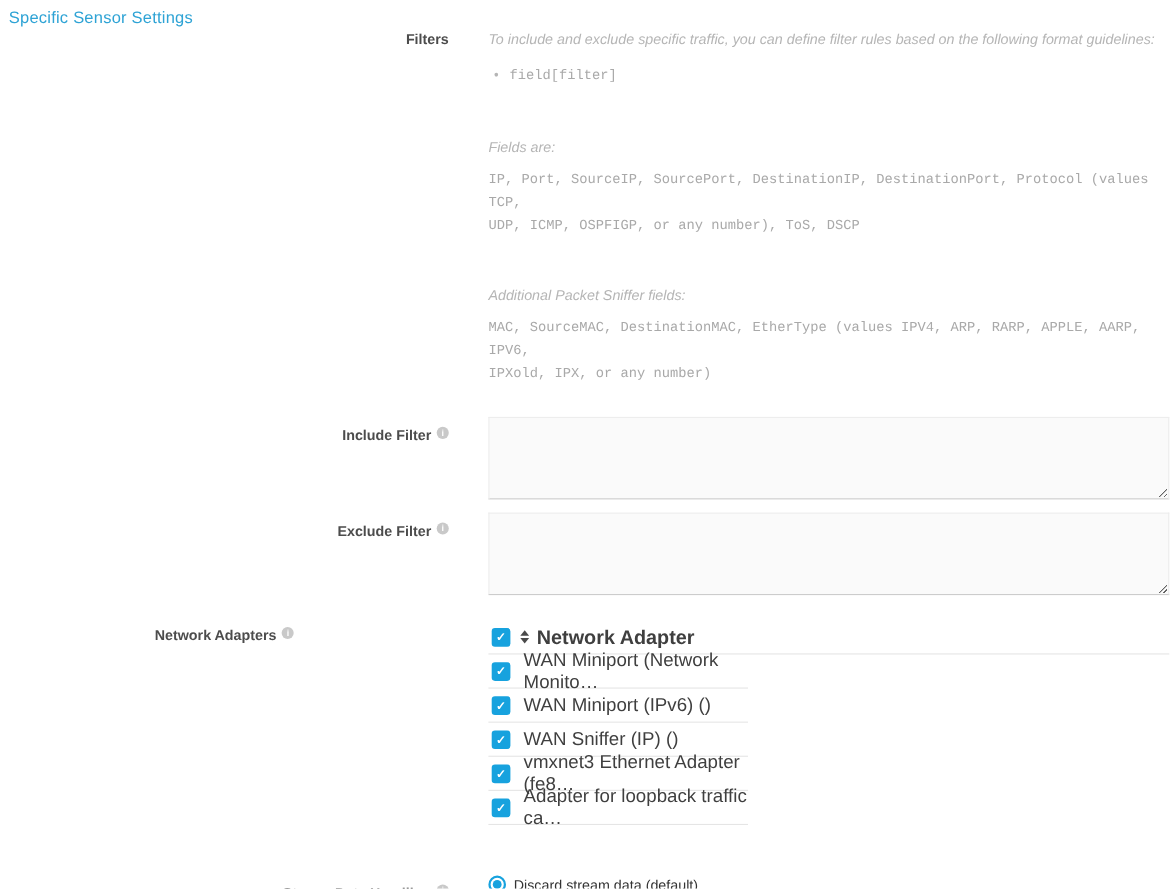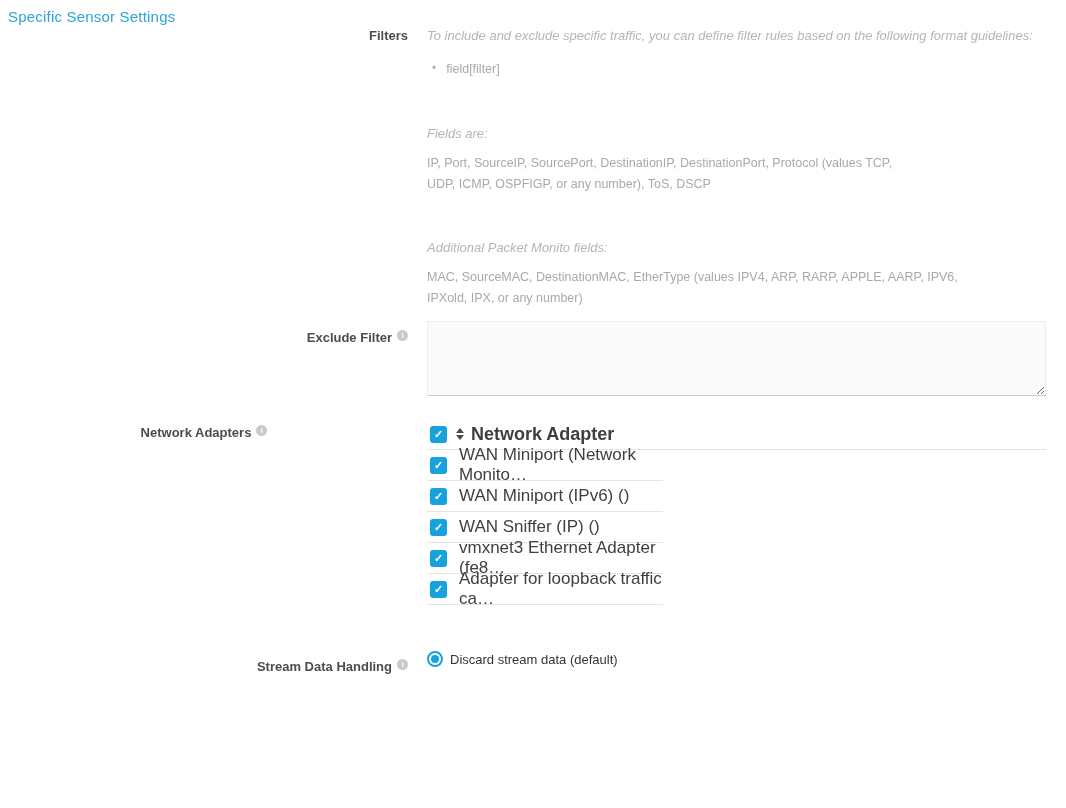--- a/index.html
+++ b/index.html
@@ -11,30 +11,30 @@
   .page-title {
     position:absolute; left:8px; top:8px;
     font-size:15px; font-weight:400; color:#2ea3d5; letter-spacing:.2px;
   }
   .form { padding-top:28px; }
   .form-row { display:flex; }
   .label-cell {
     flex:0 0 410px; text-align:right; padding-right:2px;
     font-size:13px; font-weight:bold; color:#4c4c4c; white-space:nowrap;
   }
-  .content-cell { flex:0 0 619px; margin-left:17px; }
+  .content-cell { flex:0 0 619px; margin-left:34px; }
   .info-icon {
     display:inline-flex; align-items:center; justify-content:center;
     width:11px; height:11px; border-radius:50%;
     background:#c9c9c9; color:#fff; font-size:8px; font-weight:bold;
     margin-left:5px; transform:translateY(-4px); font-style:normal;
   }
   
   .help-italic { font-size:13px; font-style:italic; color:#b5b5b5; line-height:15px; }
-  .mono { font-family:Liberation Sans, sans-serif; font-size:12.5px; color:#a9a9a9; line-height:21px; white-space:pre-line; }
+  .mono { font-family:Liberation Mono, monospace; font-size:12.5px; color:#a9a9a9; line-height:21px; white-space:pre-line; }
   .bullet-row { display:flex; align-items:flex-start; margin-top:16px; margin-left:5px; }
   .bullet-dot { color:#b5b5b5; font-size:12px; margin-right:10px; line-height:19px; }
   .fields-are { margin-top:46px; }
   .fields-list { margin-top:12px; }
   .additional-label { margin-top:45px; }
   .additional-list { margin-top:12px; }
   
   .filter-textarea {
     width:619px; height:75px; display:block;
     background:#fafafa; border:1px solid #ededed; border-bottom-color:#cccccc;
@@ -101,26 +101,34 @@
       <div class="label-cell">Filters</div>
       <div class="content-cell">
         <div class="help-italic">To include and exclude specific traffic, you can define filter rules based on the following format guidelines:</div>
         <div class="bullet-row">
           <span class="bullet-dot">•</span>
           <span class="mono">field[filter]</span>
         </div>
         <div class="help-italic fields-are">Fields are:</div>
         <div class="mono fields-list">IP, Port, SourceIP, SourcePort, DestinationIP, DestinationPort, Protocol (values TCP,
 UDP, ICMP, OSPFIGP, or any number), ToS, DSCP</div>
-        <div class="help-italic additional-label">Additional Packet Monito fields:</div>
+        <div class="help-italic additional-label">Additional Packet Sniffer fields:</div>
         <div class="mono additional-list">MAC, SourceMAC, DestinationMAC, EtherType (values IPV4, ARP, RARP, APPLE, AARP, IPV6,
 IPXold, IPX, or any number)</div>
       </div>
     </div>
 
+    <div class="form-row row-include">
+      <div class="label-cell">
+        <span>Include Filter</span><span class="info-icon">i</span>
+      </div>
+      <div class="content-cell">
+        <textarea class="filter-textarea" value="" style=""></textarea>
+      </div>
+    </div>
 
     <div class="form-row row-exclude">
       <div class="label-cell">
         <span>Exclude Filter</span><span class="info-icon">i</span>
       </div>
       <div class="content-cell">
         <textarea class="filter-textarea" value="" style=""></textarea>
       </div>
     </div>
 

